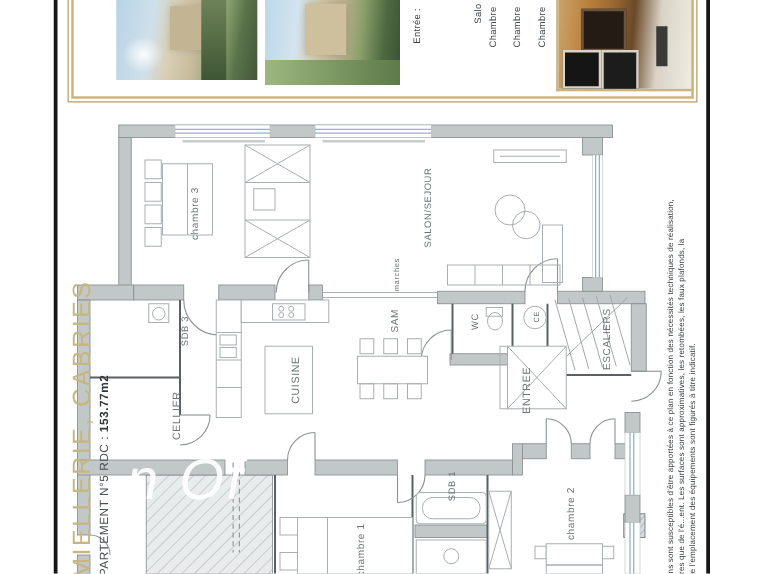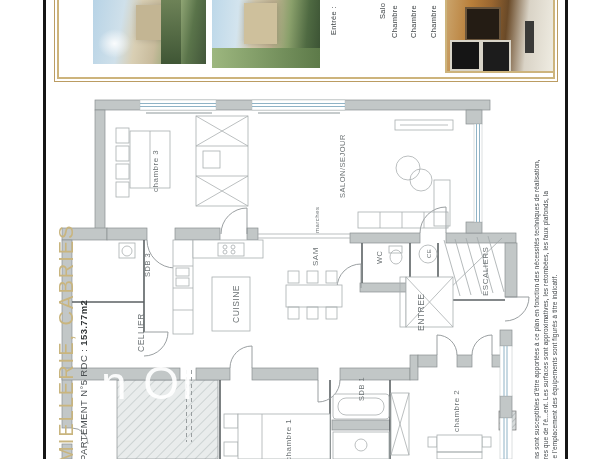--- a/index.html
+++ b/index.html
@@ -15,21 +15,21 @@
   #photo3{border:2px solid #cdb47c;border-top:none;}
   
   .rot{position:absolute;transform-origin:0 0;transform:rotate(-90deg);white-space:nowrap;}
   .legend-line{font-size:7.5px;color:#3d4245;letter-spacing:.3px;}
   .brand-title{font-size:20px;color:var(--gold_text,#c9b57e);letter-spacing:2px;font-weight:400;}
   .brand-sub{font-size:9.5px;color:#4a4f52;letter-spacing:.4px;}
   .brand-sub b{color:#34383a;}
   .disclaimer{font-size:6.4px;color:#3c4144;letter-spacing:.15px;}
   .disclaimer div{line-height:9px;}
   .watermark{position:absolute;left:101px;top:356px;font-size:46px;letter-spacing:2px;
-             color:rgba(255,255,255,.92);z-index:6;font-weight:400;}
+             color:rgba(255,255,255,.92);z-index:6;font-weight:400;font-style:italic;}
   
   svg{position:absolute;left:0;top:0;z-index:1;}
   .walls rect{fill:var(--wall,#c2c7c7);stroke:#8a9092;stroke-width:.7;}
   .winrect{fill:#fff;stroke:#b9bfc0;stroke-width:.5;}
   .winline{stroke:var(--window,#8fb3c6);stroke-width:1;}
   .sill{stroke:#c6cbcc;stroke-width:2;}
   .thin line{stroke:#5b6163;stroke-width:1.6;}
   .doors path,.doors line{stroke:#8e9496;stroke-width:.9;fill:none;}
   .dashed{stroke:#8d9395;stroke-width:1;stroke-dasharray:4 3;}
   .furn rect,.furn line,.furn circle,.furn ellipse,.furn path{stroke:#a9aeb0;stroke-width:.8;fill:none;}

